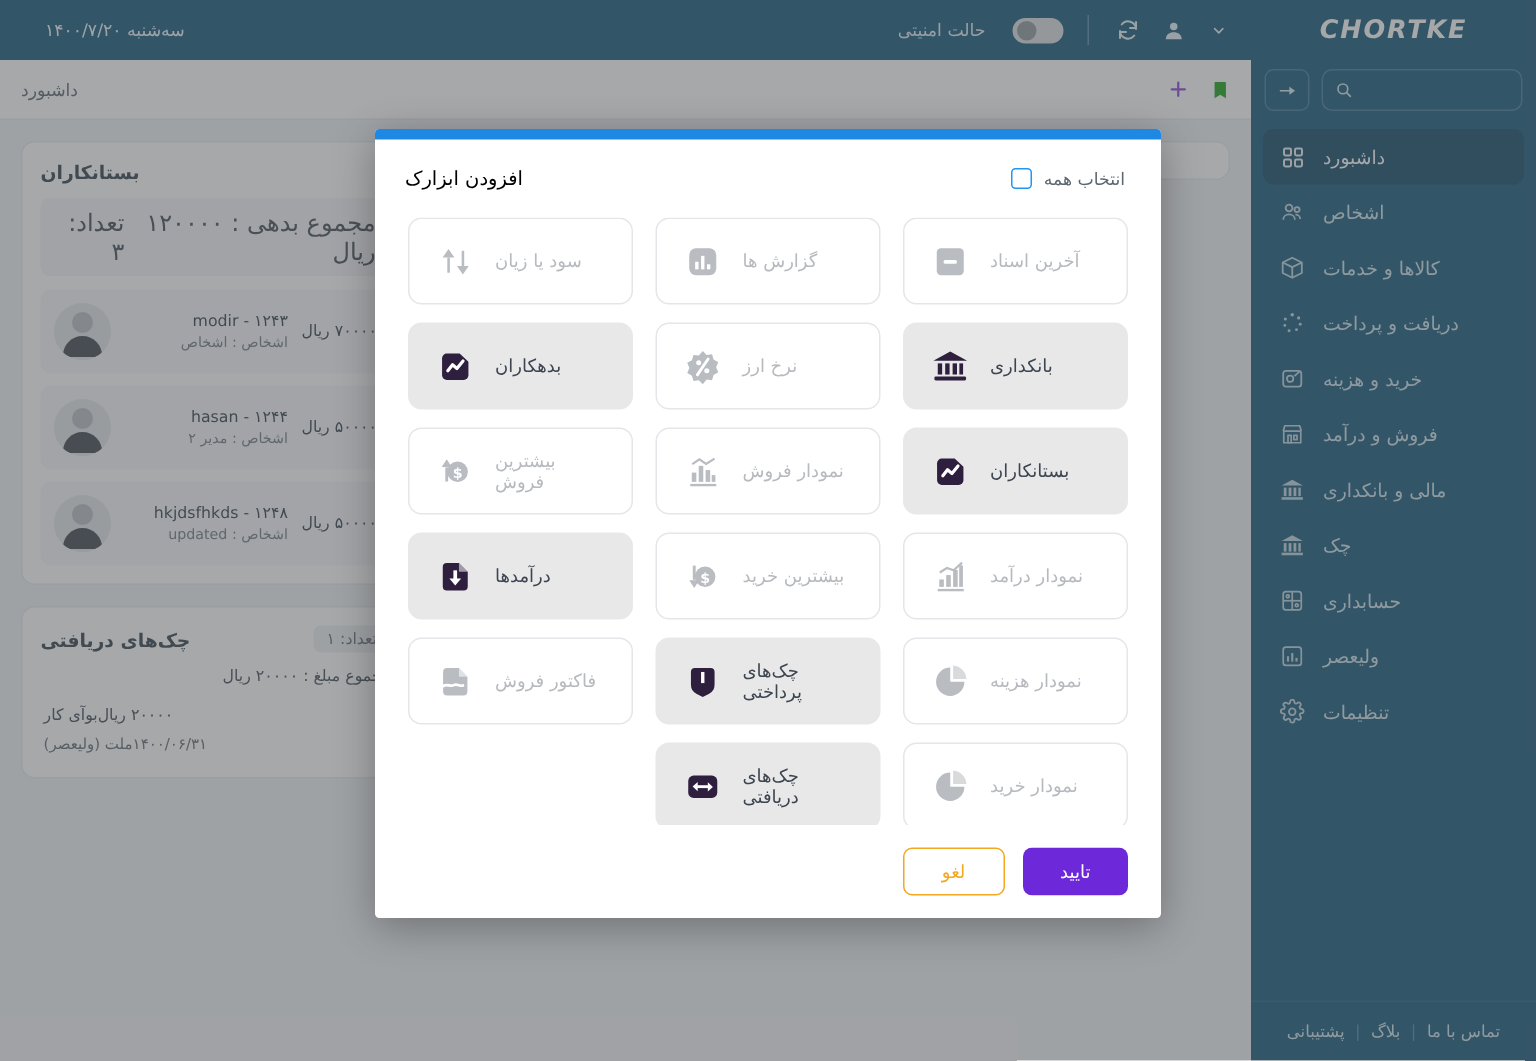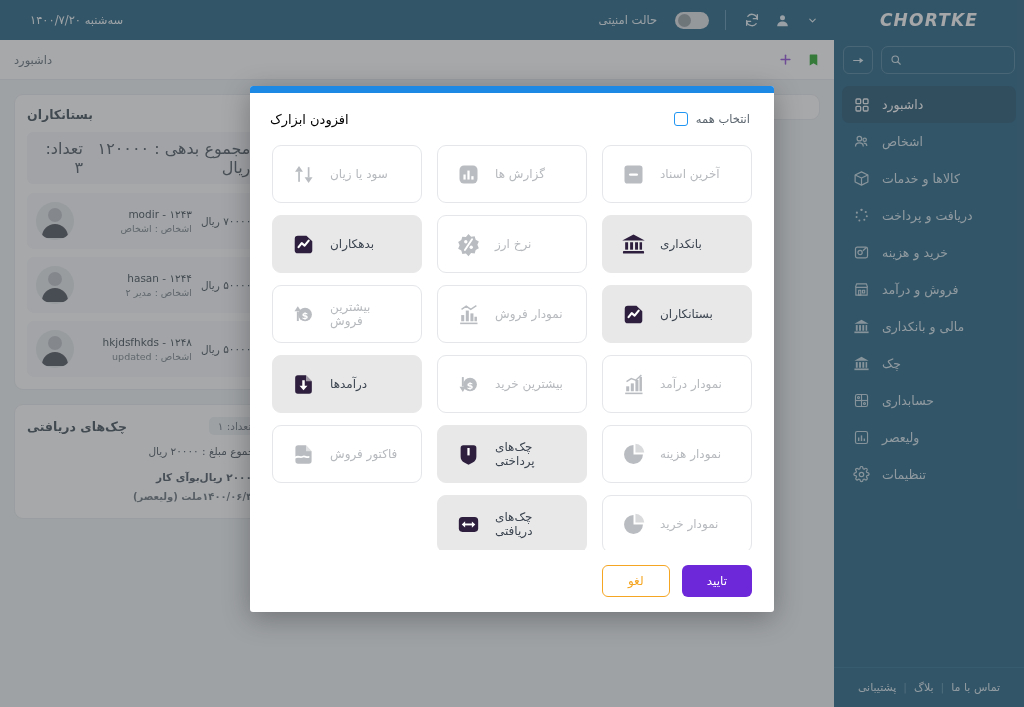--- a/index.html
+++ b/index.html
@@ -262,24 +262,23 @@
     border-radius: 13px 13px 0 0;
     background: #3b4149;
     bottom: 2px; left: 6px;
   }
   .p-info { flex: 1 1 auto; text-align: right; }
   .p-name { font-size: 10.5px; color: #2f3b45; margin-bottom: 3px; }
   .p-sub { font-size: 9.5px; color: #6e7880; }
   .p-amt { font-size: 10.5px; color: #2f3b45; text-align: left; white-space: nowrap; }
   .chk-row {
     display: flex; flex-direction: row-reverse;
-    justify-content: flex-end;
+    justify-content: flex-start;
     font-size: 10.5px; color: #394450;
     padding: 4px 2px;
-    font-weight: bold;
   }
   .chk-row.small { font-size: 10px; color: #5d6770; }
 
   .donut-wrap {
     display: flex; flex-direction: row-reverse;
     align-items: center; gap: 14px;
     padding-top: 6px;
   }
   .donut {
     width: 112px; height: 112px;

